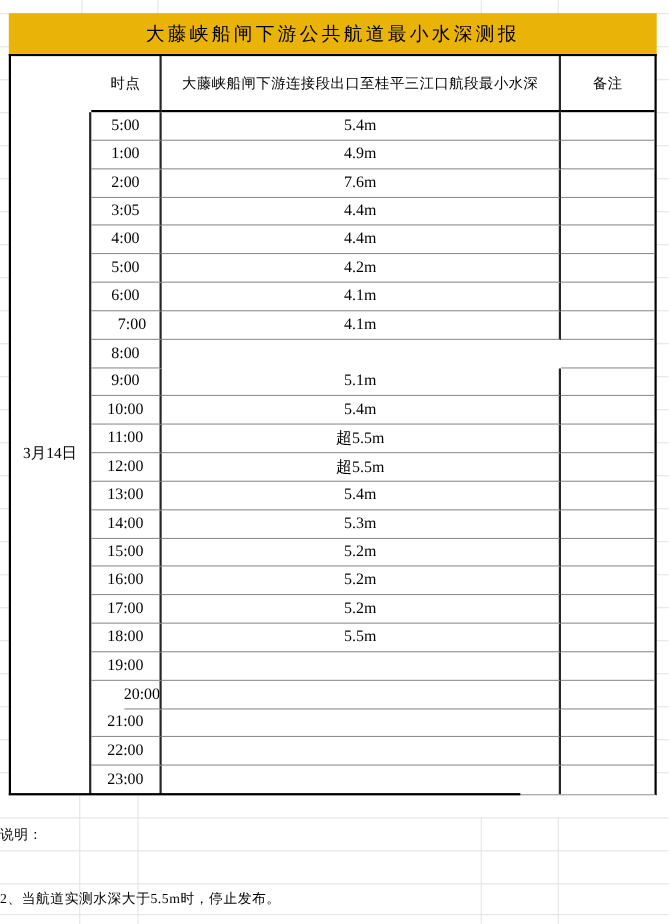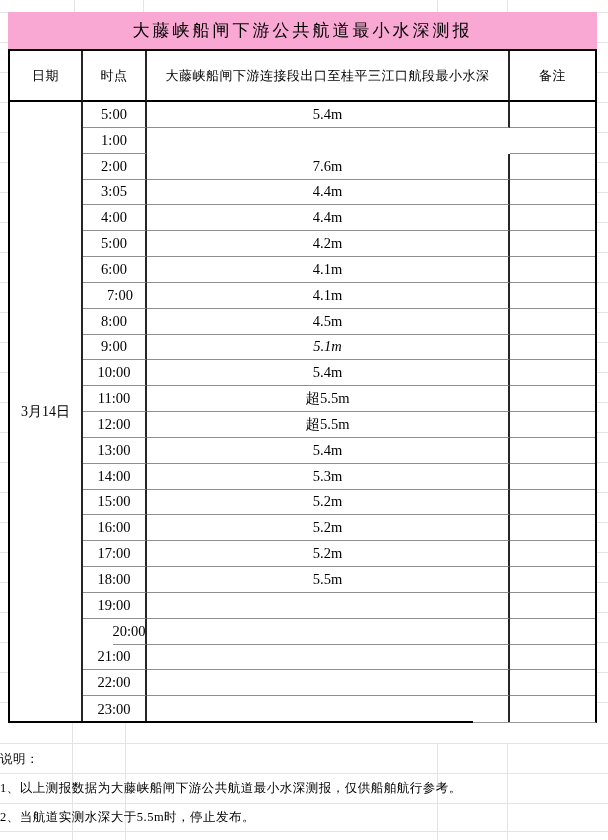--- a/index.html
+++ b/index.html
@@ -4,21 +4,21 @@
 <style>
   html,body{margin:0;padding:0;background:#fff;}
   .page{position:relative;width:608px;height:840px;background:#ffffff;overflow:hidden;
         font-family:"Liberation Serif","DejaVu Serif",serif;color:#000;}
   
   .gridlayer{position:absolute;inset:0;z-index:0;}
   .hline{position:absolute;left:0;width:608px;height:1px;background:#e4e4e4;}
   .vline{position:absolute;width:1px;background:#e4e4e4;}
 
   .title-cell{position:absolute;left:8px;top:12px;width:589px;height:37px;z-index:2;
-      background:#f9a8d4;display:flex;align-items:center;justify-content:center;
+      background:#eab308;display:flex;align-items:center;justify-content:center;
       font-family:"Liberation Sans","DejaVu Sans",sans-serif;
       font-size:17px;font-weight:500;letter-spacing:3px;white-space:nowrap;}
 
   .report-table{position:absolute;left:8px;top:49px;width:589px;height:674px;z-index:1;
       box-sizing:border-box;background:#fff;
       border:2px solid #000;border-bottom:1px solid #9a9a9a;
       display:grid;
       grid-template-columns:73px 64px 363px 1fr;
       grid-template-rows:51px repeat(24,1fr);}
   .cell{display:flex;align-items:center;justify-content:center;box-sizing:border-box;
@@ -79,54 +79,53 @@
       <div class="vline" style="left: 507px; top: 0px; height: 12px;"></div>
       <div class="vline" style="left: 72px; top: 723px; height: 117px;"></div>
       <div class="vline" style="left: 125px; top: 723px; height: 117px;"></div>
       <div class="vline" style="left: 437px; top: 743px; height: 97px;"></div>
       <div class="vline" style="left: 507px; top: 743px; height: 97px;"></div>
     </div>
 
   <div class="title-cell">大藤峡船闸下游公共航道最小水深测报</div>
 
   <div class="report-table">
-    <div class="cell h-cell vdiv" style="grid-column:1;grid-row:1;">日期</div>
     <div class="cell h-cell vdiv" style="grid-column:3;grid-row:1;">大藤峡船闸下游连接段出口至桂平三江口航段最小水深</div>
     <div class="cell h-cell vdiv" style="grid-column:2;grid-row:1;">时点</div>
     <div class="cell h-cell" style="grid-column:4;grid-row:1;">备注</div>
     <div class="cell date-cell vdiv">3月14日</div>
 
   <div class="cell time-cell vdiv" style="grid-area: 2 / 2;">5:00</div>
       <div class="cell value-cell vdiv" style="grid-area: 2 / 3;">5.4m</div>
       <div class="cell remark-cell" style="grid-area: 2 / 4;"></div>
       <div class="cell time-cell vdiv" style="grid-area: 3 / 2;">1:00</div>
+      <div class="cell value-cell vdiv" style="grid-area: 3 / 3;">4.9m</div>
       <div class="cell remark-cell" style="grid-area: 3 / 4;"></div>
       <div class="cell time-cell vdiv" style="grid-area: 4 / 2;">2:00</div>
       <div class="cell value-cell vdiv" style="grid-area: 4 / 3;">7.6m</div>
       <div class="cell remark-cell" style="grid-area: 4 / 4;"></div>
       <div class="cell time-cell vdiv" style="grid-area: 5 / 2;">3:05</div>
       <div class="cell value-cell vdiv" style="grid-area: 5 / 3;">4.4m</div>
       <div class="cell remark-cell" style="grid-area: 5 / 4;"></div>
       <div class="cell time-cell vdiv" style="grid-area: 6 / 2;">4:00</div>
       <div class="cell value-cell vdiv" style="grid-area: 6 / 3;">4.4m</div>
       <div class="cell remark-cell" style="grid-area: 6 / 4;"></div>
       <div class="cell time-cell vdiv" style="grid-area: 7 / 2;">5:00</div>
       <div class="cell value-cell vdiv" style="grid-area: 7 / 3;">4.2m</div>
       <div class="cell remark-cell" style="grid-area: 7 / 4;"></div>
       <div class="cell time-cell vdiv" style="grid-area: 8 / 2;">6:00</div>
       <div class="cell value-cell vdiv" style="grid-area: 8 / 3;">4.1m</div>
       <div class="cell remark-cell" style="grid-area: 8 / 4;"></div>
       <div class="cell time-cell vdiv" style="grid-area: 9 / 2; padding-left: 12px;">7:00</div>
       <div class="cell value-cell vdiv" style="grid-area: 9 / 3;">4.1m</div>
       <div class="cell remark-cell" style="grid-area: 9 / 4;"></div>
       <div class="cell time-cell vdiv" style="grid-area: 10 / 2;">8:00</div>
-      <div class="cell value-cell vdiv" style="grid-area: 10 / 3;">4.5m</div>
       <div class="cell remark-cell" style="grid-area: 10 / 4;"></div>
       <div class="cell time-cell vdiv" style="grid-area: 11 / 2;">9:00</div>
-      <div class="cell value-cell vdiv" style="grid-area: 11 / 3; font-style: italic;">5.1m</div>
+      <div class="cell value-cell vdiv" style="grid-area: 11 / 3;">5.1m</div>
       <div class="cell remark-cell" style="grid-area: 11 / 4;"></div>
       <div class="cell time-cell vdiv" style="grid-area: 12 / 2;">10:00</div>
       <div class="cell value-cell vdiv" style="grid-area: 12 / 3;">5.4m</div>
       <div class="cell remark-cell" style="grid-area: 12 / 4;"></div>
       <div class="cell time-cell vdiv" style="grid-area: 13 / 2;">11:00</div>
       <div class="cell value-cell vdiv" style="grid-area: 13 / 3;">超5.5m</div>
       <div class="cell remark-cell" style="grid-area: 13 / 4;"></div>
       <div class="cell time-cell vdiv" style="grid-area: 14 / 2;">12:00</div>
       <div class="cell value-cell vdiv" style="grid-area: 14 / 3;">超5.5m</div>
       <div class="cell remark-cell" style="grid-area: 14 / 4;"></div>
@@ -161,16 +160,15 @@
       <div class="cell value-cell vdiv" style="grid-area: 24 / 3;"></div>
       <div class="cell remark-cell" style="grid-area: 24 / 4;"></div>
       <div class="cell time-cell vdiv lastrow" style="grid-area: 25 / 2;">23:00</div>
       <div class="cell value-cell vdiv lastrow" style="grid-area: 25 / 3;"></div>
       <div class="cell remark-cell lastrow" style="grid-area: 25 / 4;"></div>
     </div>
 
   <div class="bottom-black"></div>
 
   <div class="note note-heading">说明：</div>
-  <div class="note note-1">1、以上测报数据为大藤峡船闸下游公共航道最小水深测报，仅供船舶航行参考。</div>
   <div class="note note-2">2、当航道实测水深大于5.5m时，停止发布。</div>
 
 </div>
 
 </body></html>

